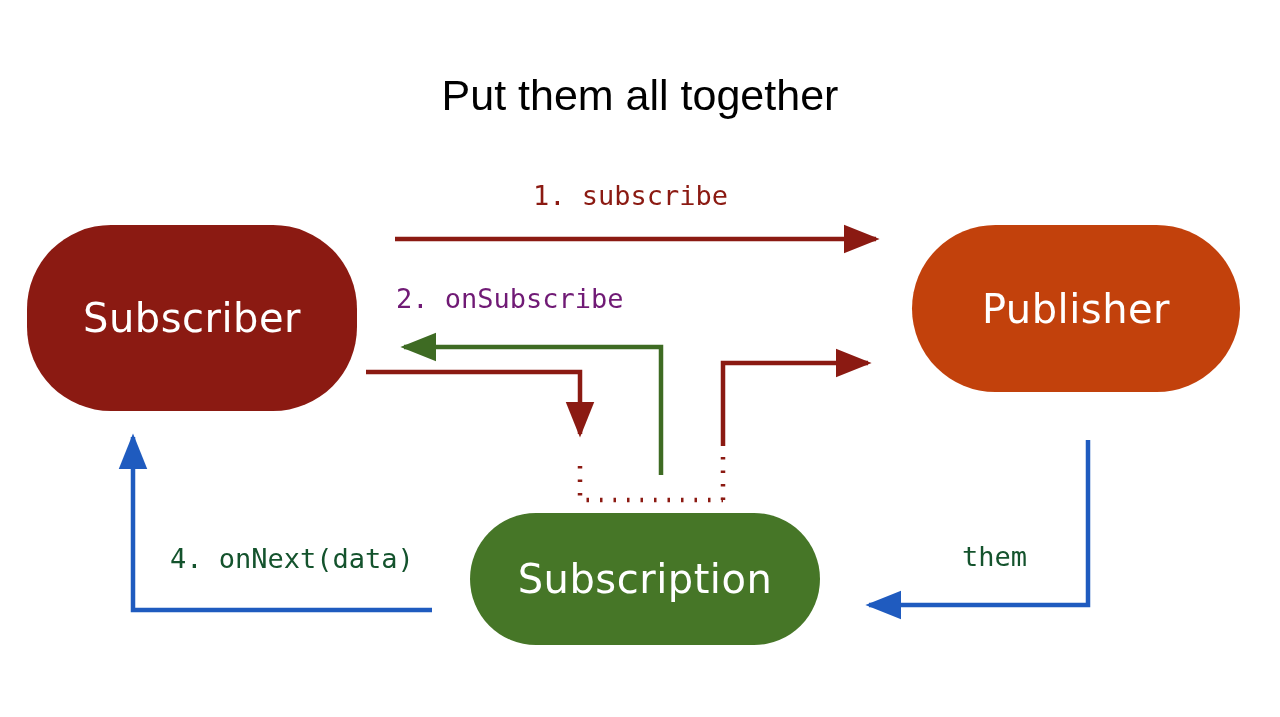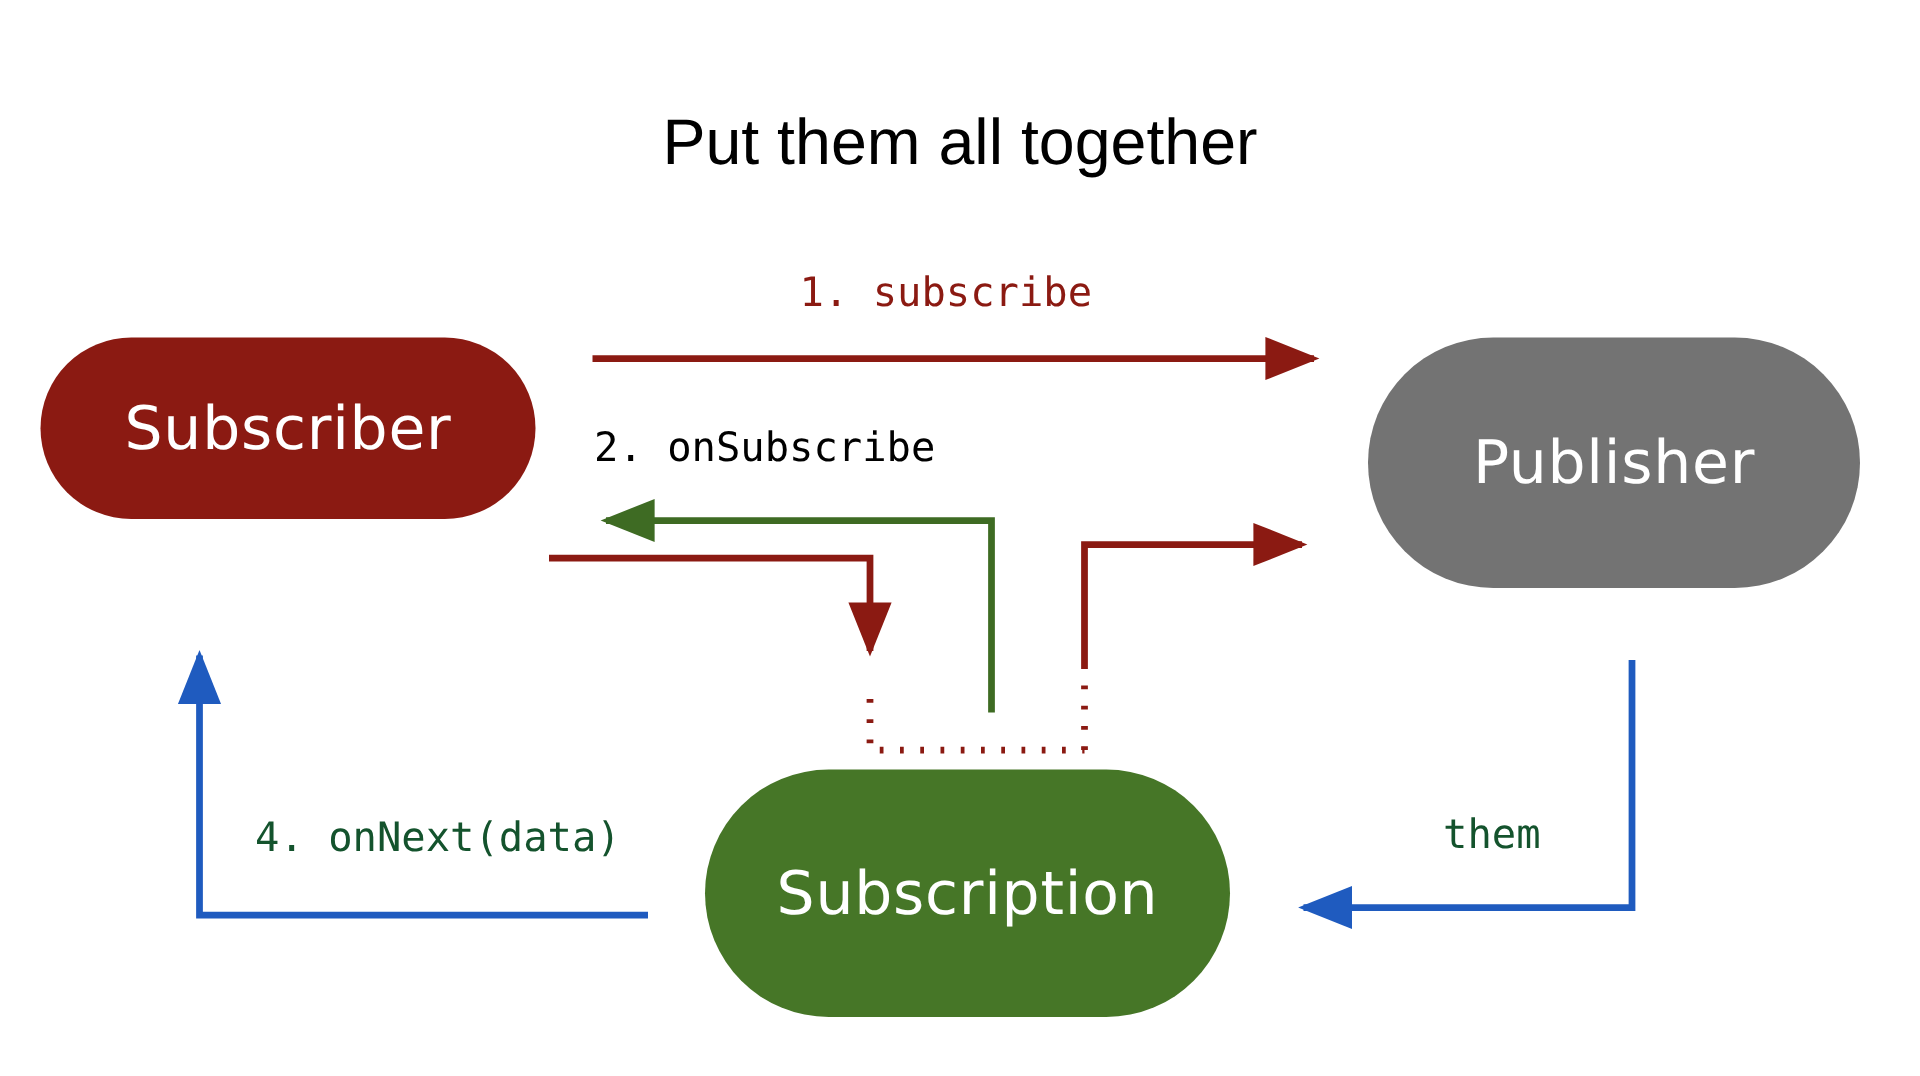--- a/index.html
+++ b/index.html
@@ -42,49 +42,49 @@
     font-family: "DejaVu Sans", sans-serif;
     font-size: 40px;
     font-weight: 400;
     letter-spacing: 0.5px;
     box-sizing: border-box;
   }
   #node-subscriber {
     left: 27px;
     top: 225px;
     width: 330px;
-    height: 121px;
+    height: 186px;
     background: #8B1A12;
     border-radius: 84px;
   }
   #node-publisher {
     left: 912px;
     top: 225px;
     width: 328px;
     height: 167px;
-    background: #737373;
+    background: #c2410c;
     border-radius: 84px;
   }
   #node-subscription {
     left: 470px;
     top: 513px;
     width: 350px;
-    height: 165px;
+    height: 132px;
     background: #467627;
     border-radius: 83px;
   }
   .edge-label {
     position: absolute;
     font-family: "DejaVu Sans Mono", monospace;
     font-size: 27px;
     font-weight: 400;
     white-space: nowrap;
   }
   .lbl-red   { color: #8B1A12; }
-  .lbl-green { color: #000000; }
+  .lbl-green { color: #701a75; }
   .lbl-blue  { color: #14532d; }
 
   #lbl-1 { left: 533px; top: 180px; }
   #lbl-2 { left: 396px; top: 283px; }
   #lbl-3 { left: 197px; top: 421px; }
   #lbl-4 { left: 170px; top: 543px; }
   #lbl-5 { left: 62px;  top: 627px; }
   #lbl-data { left: 962px; top: 541px; }
 
   #edges {

